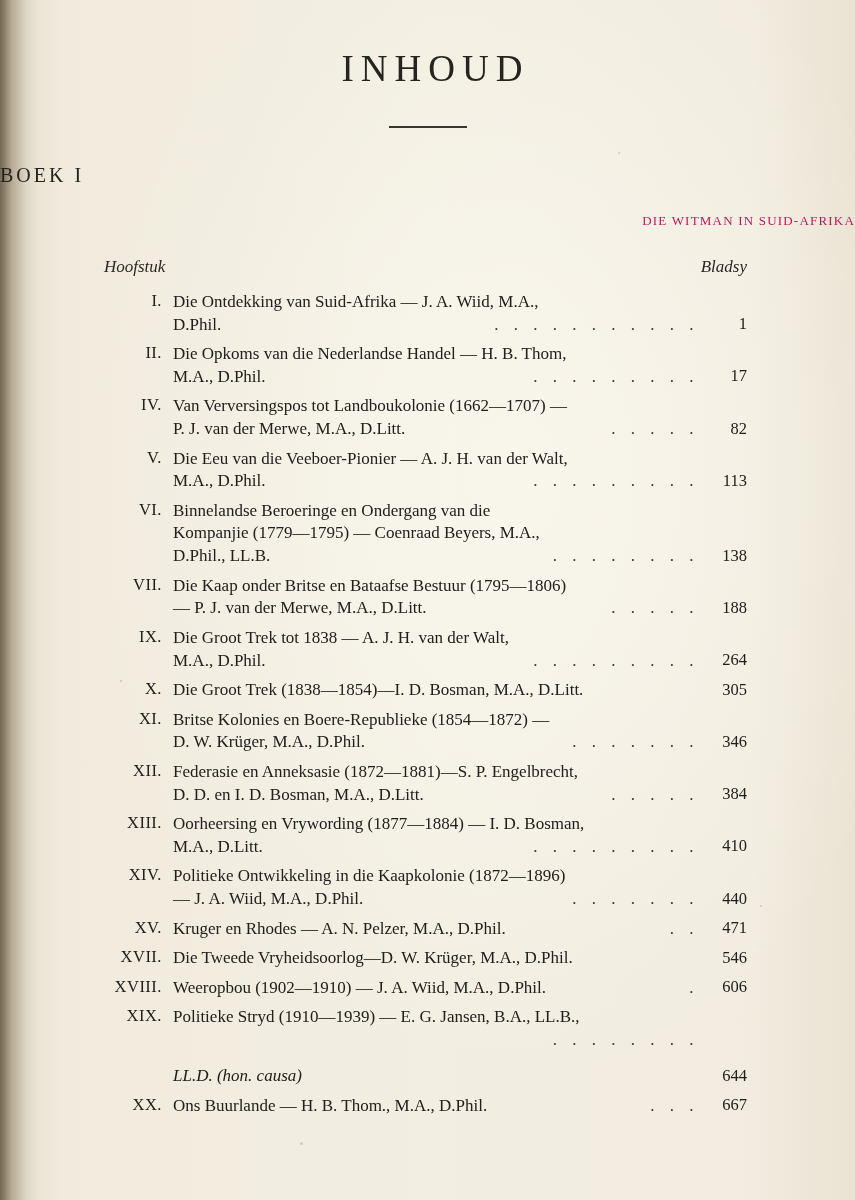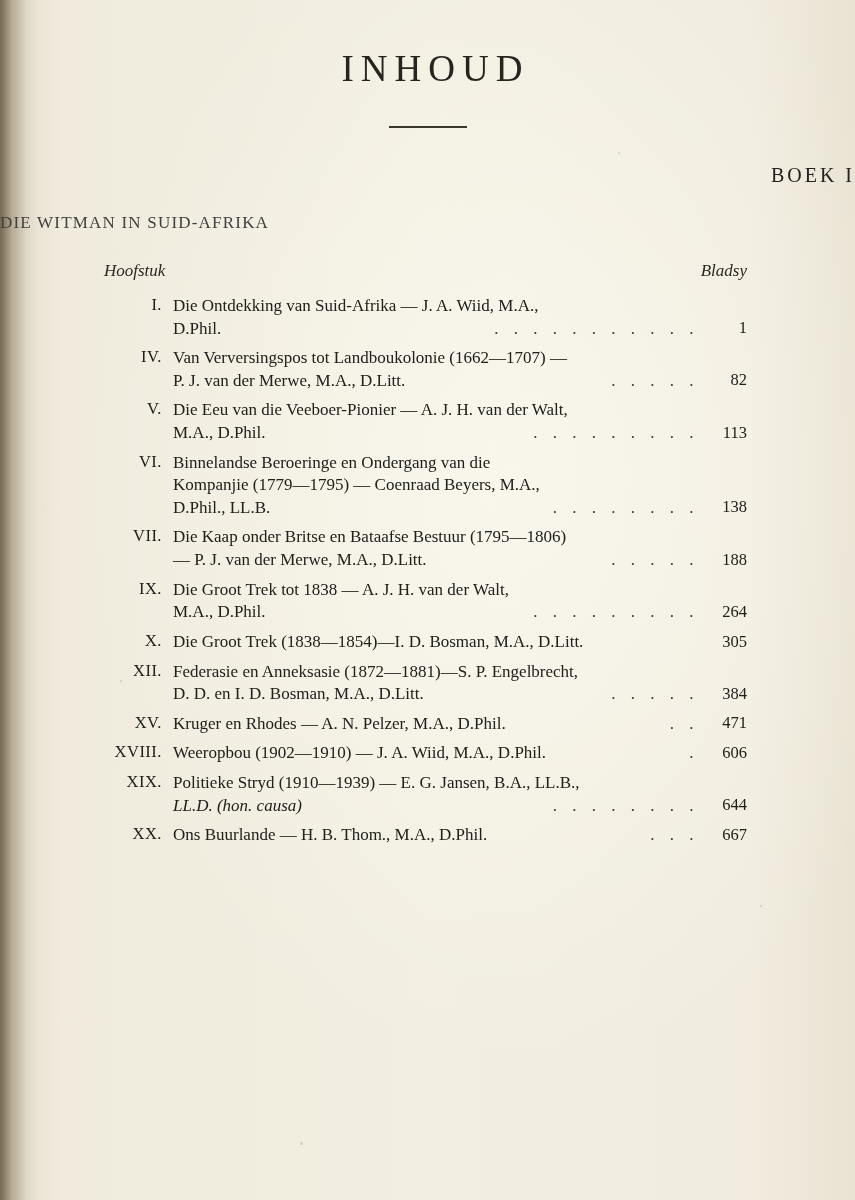--- a/index.html
+++ b/index.html
@@ -61,33 +61,33 @@
   }
 
   .rule {
     width: 78px;
     height: 2px;
     background: #3a362e;
     margin: 36px auto 0 auto;
   }
 
   .book-head {
-    text-align: right;
+    text-align: left;
     font-size: 20px;
     letter-spacing: 3px;
     margin-top: 36px;
     color: #242220;
   }
 
   .book-sub {
-    text-align: left;
-    font-size: 17px;
+    text-align: right;
+    font-size: 13px;
     letter-spacing: 1.2px;
     margin-top: 26px;
-    color: #404040;
+    color: #be185d;
   }
 
   .cols {
     margin-top: 28px;
     padding: 0 108px 0 104px;
     position: relative;
   }
   .col-labels {
     display: flex;
     justify-content: space-between;
@@ -135,21 +135,21 @@
     color: #3a3730;
   }
   .page-no {
     width: 42px;
     text-align: right;
     font-size: 16.5px;
     white-space: nowrap;
     vertical-align: bottom !important;
     padding-bottom: 2px !important;
   }
-  .ital { font-style: italic; }
+  .ital { font-style: italic; margin-top: 36px; }
 </style>
 </head>
 <body>
 
 <div class="page"></div>
 <div class="gutter-shadow"></div>
 <div class="edge-dark-left"></div>
 
 <div class="content">
 
@@ -175,20 +175,31 @@
           <td class="entry">
             <span class="ln">Die Ontdekking van Suid-Afrika — J. A. Wiid, M.A.,</span>
             <span class="just">
                 <span>D.Phil.</span>
                 <span class="dots">. . . . . . . . . . .</span>
               </span>
           </td>
           <td class="page-no">1</td>
         </tr>
 
+        <tr>
+          <td class="num">II.</td>
+          <td class="entry">
+            <span class="ln">Die Opkoms van die Nederlandse Handel — H. B. Thom,</span>
+            <span class="just">
+                <span>M.A., D.Phil.</span>
+                <span class="dots">. . . . . . . . .</span>
+              </span>
+          </td>
+          <td class="page-no">17</td>
+        </tr>
 
 
         <tr>
           <td class="num">IV.</td>
           <td class="entry">
             <span class="ln">Van Verversingspos tot Landboukolonie (1662—1707) —</span>
             <span class="just">
                 <span>P. J. van der Merwe, M.A., D.Litt.</span>
                 <span class="dots">. . . . .</span>
               </span>
@@ -247,47 +258,87 @@
         </tr>
 
         <tr>
           <td class="num">X.</td>
           <td class="entry">
             <span class="ln">Die Groot Trek (1838—1854)—I. D. Bosman, M.A., D.Litt.</span>
           </td>
           <td class="page-no">305</td>
         </tr>
 
+        <tr>
+          <td class="num">XI.</td>
+          <td class="entry">
+            <span class="ln">Britse  Kolonies  en  Boere-Republieke   (1854—1872)  —</span>
+            <span class="just">
+                <span>D. W. Krüger, M.A., D.Phil.</span>
+                <span class="dots">. . . . . . .</span>
+              </span>
+          </td>
+          <td class="page-no">346</td>
+        </tr>
 
         <tr>
           <td class="num">XII.</td>
           <td class="entry">
             <span class="ln">Federasie en Anneksasie (1872—1881)—S. P. Engelbrecht,</span>
             <span class="just">
                 <span>D. D. en I. D. Bosman, M.A., D.Litt.</span>
                 <span class="dots">. . . . .</span>
               </span>
           </td>
           <td class="page-no">384</td>
         </tr>
 
-
+        <tr>
+          <td class="num">XIII.</td>
+          <td class="entry">
+            <span class="ln">Oorheersing en Vrywording (1877—1884) — I. D. Bosman,</span>
+            <span class="just">
+                <span>M.A., D.Litt.</span>
+                <span class="dots">. . . . . . . . .</span>
+              </span>
+          </td>
+          <td class="page-no">410</td>
+        </tr>
+
+        <tr>
+          <td class="num">XIV.</td>
+          <td class="entry">
+            <span class="ln">Politieke  Ontwikkeling  in  die  Kaapkolonie  (1872—1896)</span>
+            <span class="just">
+                <span>— J. A. Wiid, M.A., D.Phil.</span>
+                <span class="dots">. . . . . . .</span>
+              </span>
+          </td>
+          <td class="page-no">440</td>
+        </tr>
 
         <tr>
           <td class="num">XV.</td>
           <td class="entry">
             <span class="just">
                 <span>Kruger en Rhodes — A. N. Pelzer, M.A., D.Phil.</span>
                 <span class="dots">. .</span>
               </span>
           </td>
           <td class="page-no">471</td>
         </tr>
 
 
+        <tr>
+          <td class="num">XVII.</td>
+          <td class="entry">
+            <span class="ln">Die Tweede Vryheidsoorlog—D. W. Krüger, M.A., D.Phil.</span>
+          </td>
+          <td class="page-no">546</td>
+        </tr>
 
         <tr>
           <td class="num">XVIII.</td>
           <td class="entry">
             <span class="just">
                 <span>Weeropbou (1902—1910) — J. A. Wiid, M.A., D.Phil.</span>
                 <span class="dots">.</span>
               </span>
           </td>
           <td class="page-no">606</td>

